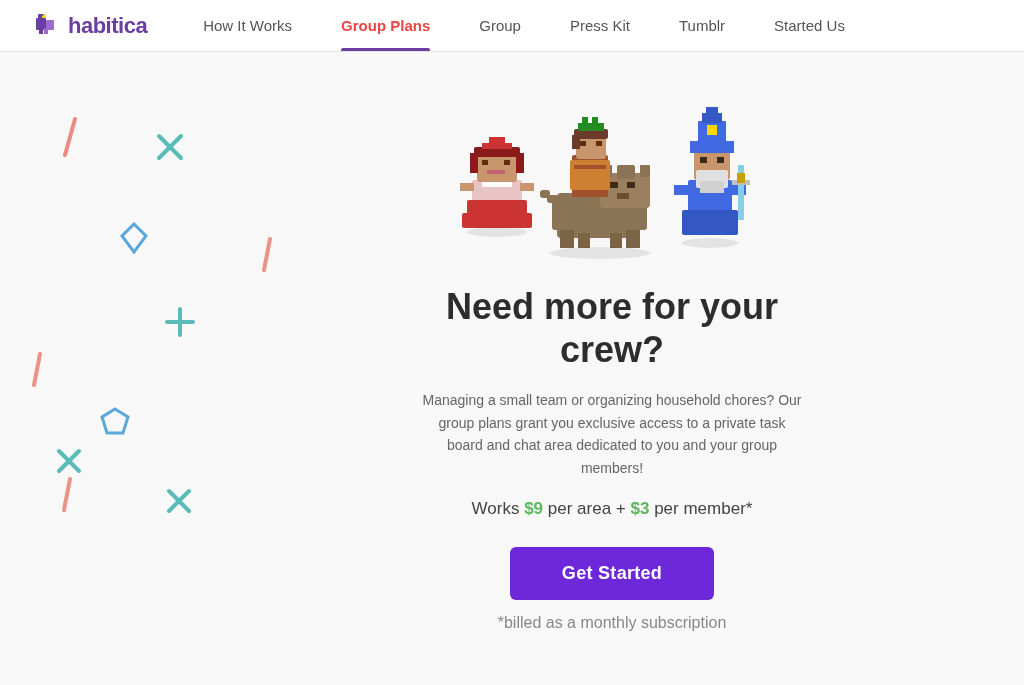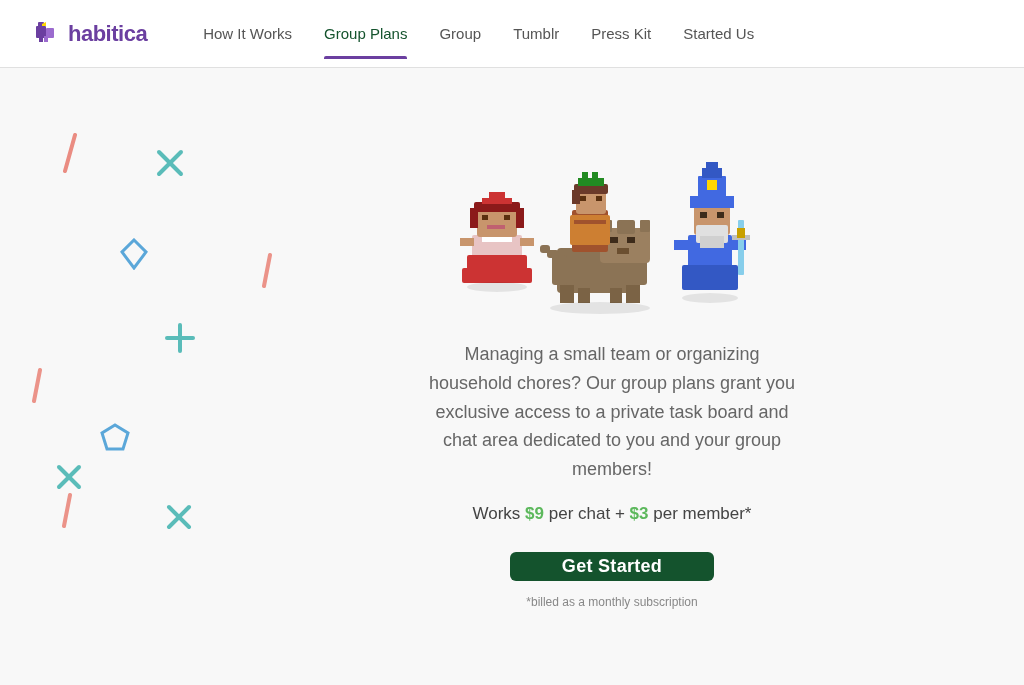--- a/index.html
+++ b/index.html
@@ -10,21 +10,21 @@
       overflow: hidden;
     }
 
     
     nav {
       background: #fff;
       border-bottom: 1px solid #e0e0e0;
       display: flex;
       align-items: center;
       padding: 0 32px;
-      height: 68px;
+      height: 52px;
       position: relative;
       z-index: 10;
     }
     .nav-logo {
       display: flex;
       align-items: center;
       gap: 8px;
       margin-right: 40px;
     }
     .nav-logo-icon {
@@ -33,34 +33,34 @@
     }
     .nav-logo-text {
       font-size: 22px;
       font-weight: bold;
       color: #6b3fa0;
       letter-spacing: -0.5px;
     }
     .nav-links {
       display: flex;
       align-items: flex-end;
-      gap: 0;
+      gap: 17px;
       list-style: none;
     }
     .nav-links li a {
       text-decoration: none;
       color: #555;
       font-size: 15px;
       padding: 16px 16px;
       display: block;
       position: relative;
     }
     .nav-links li.active a {
-      color: #14532d;
-      font-weight: 400;
+      color: #ef4444;
+      font-weight: 700;
     }
     .nav-links li.active a::after {
       content: '';
       position: absolute;
       bottom: -1px;
       left: 16px;
       right: 16px;
       height: 3px;
       background: #6b3fa0;
       border-radius: 2px 2px 0 0;
@@ -103,49 +103,49 @@
     }
 
     .heading {
       font-size: 36px;
       font-weight: 700;
       color: #2d2d2d;
       line-height: 1.2;
       margin-bottom: 18px;
     }
     .description {
-      font-size: 18px;
+      font-size: 14px;
       color: #666;
       line-height: 1.6;
       margin-bottom: 20px;
       max-width: 380px;
     }
     .pricing {
       font-size: 17px;
       color: #444;
       margin-bottom: 28px;
     }
     .pricing-highlight {
       color: #5cb85c;
       font-weight: 700;
     }
     .get-started-btn {
-      background: #14532d;
+      background: #6d28d9;
       color: #fff;
       border: none;
       border-radius: 6px;
-      padding: 4px 52px;
+      padding: 16px 52px;
       font-size: 18px;
       font-weight: 600;
       cursor: pointer;
       margin-bottom: 14px;
       letter-spacing: 0.3px;
     }
     .billing-note {
-      font-size: 12px;
+      font-size: 16px;
       color: #888;
     }
   </style>
 </head>
 <body>
 
 <nav>
   <div class="nav-logo">
     <svg class="nav-logo-icon" viewBox="0 0 28 28">
       <rect x="4" y="6" width="10" height="12" fill="#6b3fa0" rx="1"></rect>
@@ -161,24 +161,24 @@
   <li>
         <a href="#">How It Works</a>
       </li>
       <li class="active">
         <a href="#">Group Plans</a>
       </li>
       <li>
         <a href="#">Group</a>
       </li>
       <li>
+        <a href="#">Press Kit</a>
+      </li>
+      <li>
         <a href="#">Tumblr</a>
-      </li>
-      <li>
-        <a href="#">Press Kit</a>
       </li>
       <li>
         <a href="#">Started Us</a>
       </li>
     </ul>
 </nav>
 
 <div class="page-content">
 
   <div class="shapes-container">
@@ -323,26 +323,27 @@
         <rect x="246" y="16" width="28" height="22" fill="#4169E1" rx="1"></rect>
         <rect x="250" y="8" width="20" height="10" fill="#3358c4"></rect>
         <rect x="254" y="2" width="12" height="8" fill="#3358c4"></rect>
 
         <rect x="255" y="20" width="10" height="10" fill="#ffd700"></rect>
 
         <ellipse cx="258" cy="138" rx="28" ry="5" fill="#00000015"></ellipse>
       </svg>
     </div>
 
+    <h1 class="heading">Need more for your crew?</h1>
     <p class="description">Managing a small team or organizing household chores? Our group plans grant you exclusive access to a private task board and chat area dedicated to you and your group members!</p>
 
     <p class="pricing">
       <span>Works </span>
       <span class="pricing-highlight">$9</span>
-      <span> per chat + </span>
+      <span> per area + </span>
       <span class="pricing-highlight">$3</span>
       <span> per member*</span>
     </p>
 
     <button class="get-started-btn">Get Started</button>
     <p class="billing-note">*billed as a monthly subscription</p>
   </div>
 </div>
 
 </body></html>

